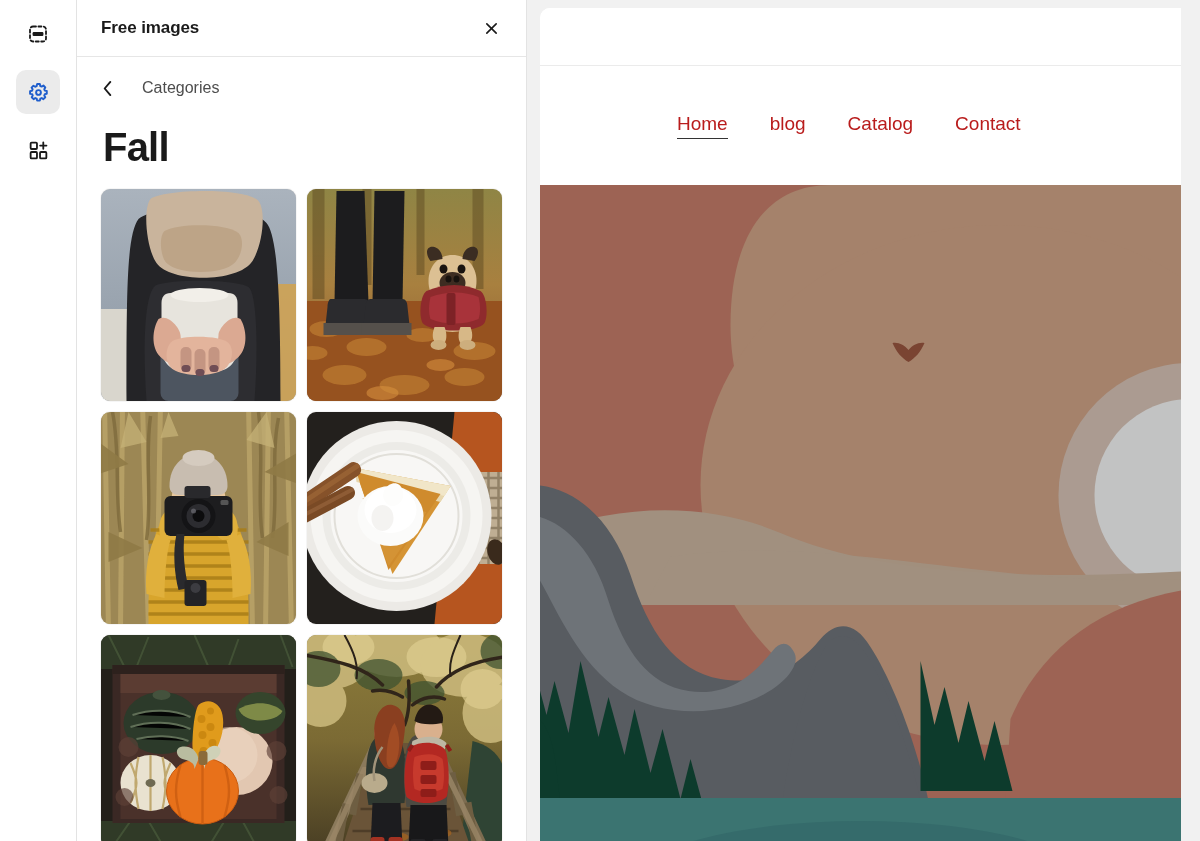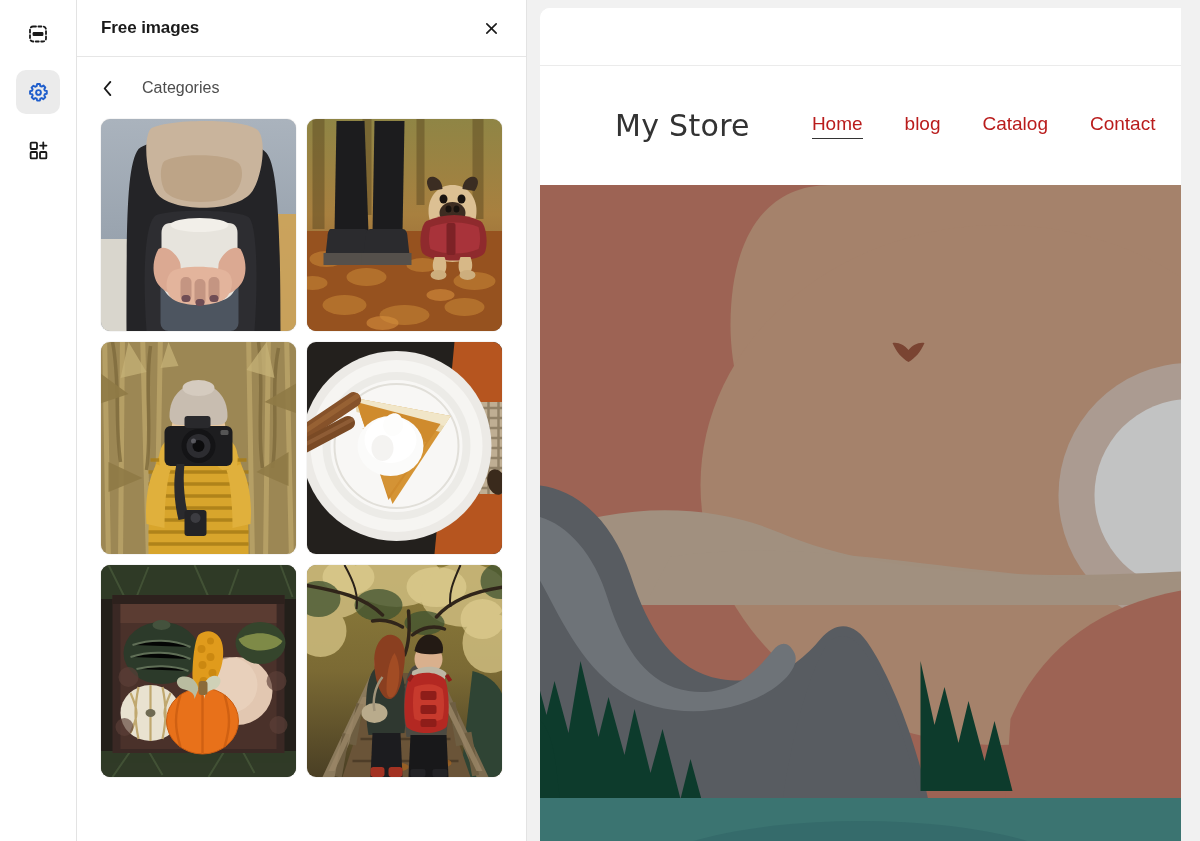--- a/index.html
+++ b/index.html
@@ -183,20 +183,21 @@
 
       <div class="back-row">
         <span class="back-chevron">
           <svg width="13" height="17" viewBox="0 0 12 18" fill="none" stroke="#1a1a1a" stroke-width="2" stroke-linecap="round" stroke-linejoin="round">
             <path d="M9 2L3 9l6 7"></path>
           </svg>
         </span>
         <span class="back-label">Categories</span>
       </div>
 
+      <div class="category-title">Fall</div>
 
       <div class="thumb-grid">
 
         <div class="thumb">
           <span class="art">
             <svg viewBox="0 0 200 212" preserveAspectRatio="xMidYMid slice">
               <defs>
                 <linearGradient id="g1bg" x1="0" y1="0" x2="0" y2="1">
                   <stop offset="0" stop-color="#aab3bd"></stop>
                     <stop offset="1" stop-color="#8c97a3"></stop>
@@ -538,21 +539,20 @@
       </div>
     </div>
   </div>
 
   <div class="preview-wrap">
     <div class="preview">
 
       <div class="announce-bar"></div>
 
       <div class="store-header">
-        <div class="store-logo">My Store</div>
         <nav class="store-nav">
           <span class="nav-link active">Home</span>
           <span class="nav-link">blog</span>
           <span class="nav-link">Catalog</span>
           <span class="nav-link">Contact</span>
         </nav>
       </div>
 
       <div class="hero">
         <svg viewBox="0 0 660 664" preserveAspectRatio="xMidYMid slice">

